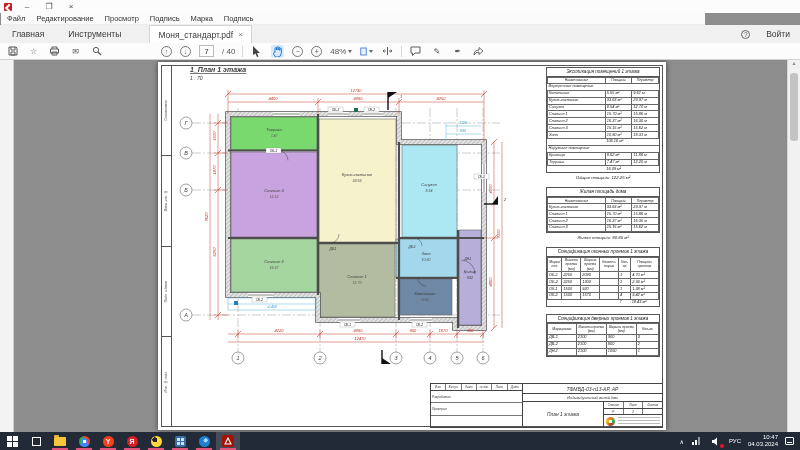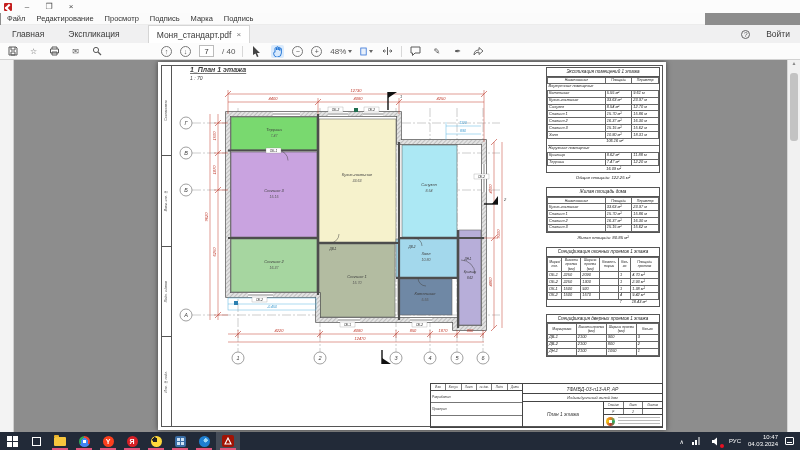--- a/index.html
+++ b/index.html
@@ -133,21 +133,21 @@
     <span>Файл</span>
     <span>Редактирование</span>
     <span>Просмотр</span>
     <span>Подпись</span>
     <span>Марка</span>
     <span>Подпись</span>
   </div>
 
   <div class="tabbar">
     <div class="tab">Главная</div>
-    <div class="tab">Экспликация</div>
+    <div class="tab">Инструменты</div>
     <div class="tab-doc">
       <span>Моня_стандарт.pdf</span>
       <span class="x">×</span>
     </div>
     <div class="tabbar-right">
       <div class="helpcirc">?</div>
       <span>Войти</span>
     </div>
   </div>
 

